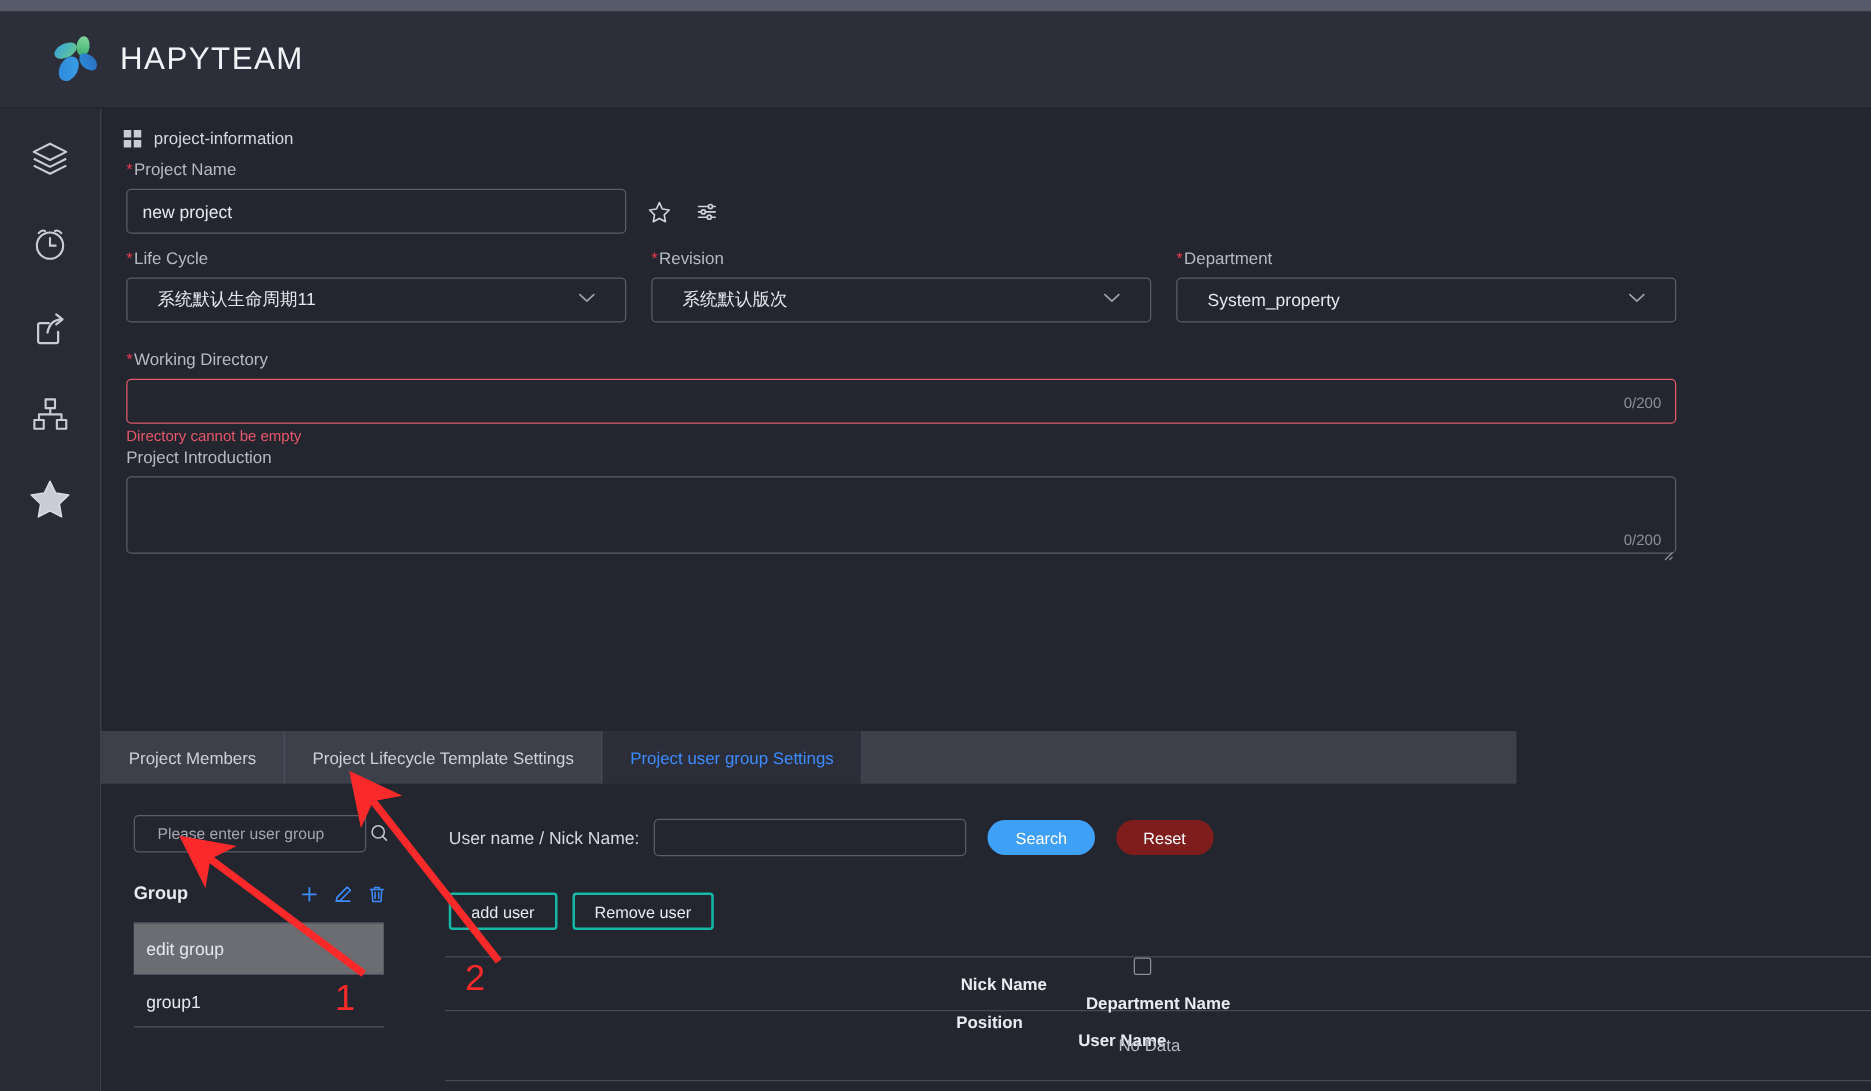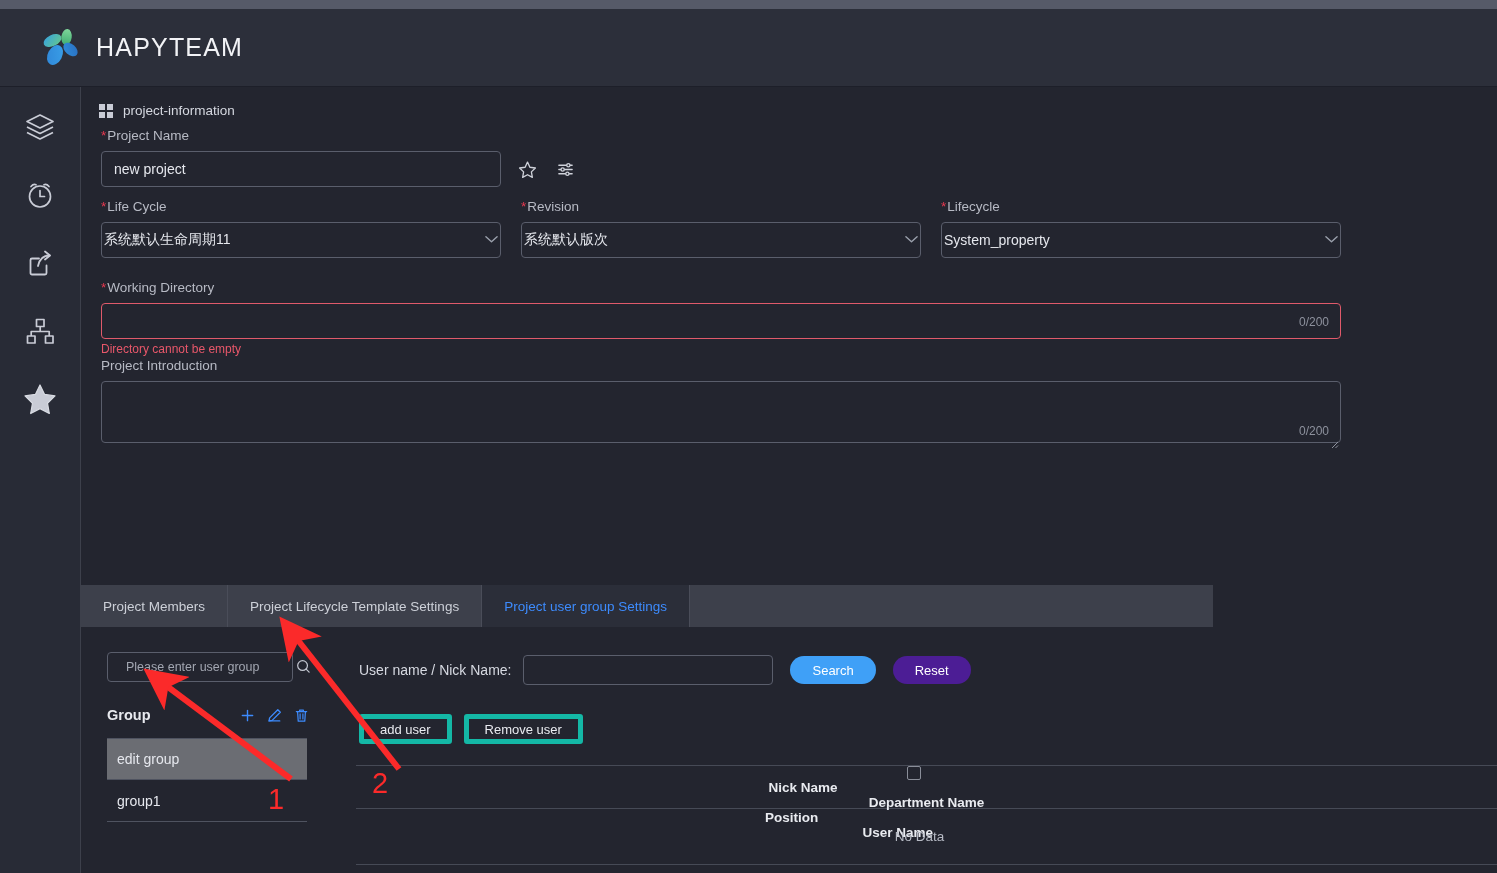--- a/index.html
+++ b/index.html
@@ -108,21 +108,21 @@
     display: flex; align-items: center; justify-content: center;
     cursor: pointer;
   }
 
   .row-three { display: flex; gap: 20px; margin-top: 12px; }
   .col3 { width: 400px; }
   .select-box {
     width: 400px; height: 36px;
     background: #23252f; border: 1px solid #5a5e6c; border-radius: 4px;
     display: flex; align-items: center; justify-content: space-between;
-    padding: 0 2px; color: #e6e8ee; font-size: 14px; cursor: pointer;
+    padding: 0 24px; color: #e6e8ee; font-size: 14px; cursor: pointer;
   }
   .chev { color: #9aa0ac; font-size: 11px; line-height: 1; }
 
   .full-field { margin-top: 22px; position: relative; }
   .counter {
     position: absolute; right: 12px; bottom: 9px;
     font-size: 12px; color: #8d919d; pointer-events: none;
   }
   .dir-input { width: 1240px; height: 36px; }
   .err-msg { color: #e8576a; font-size: 12px; margin-top: 3px; }
@@ -219,26 +219,26 @@
     color: #e6e8ee; font-size: 13px; padding: 0 10px;
     font-family: "Liberation Sans", sans-serif; outline: none;
   }
   .pill {
     height: 28px; border-radius: 16px; border: none;
     padding: 0 22px; font-size: 13px; color: #fff; cursor: pointer;
     font-family: "Liberation Sans", sans-serif;
     margin-left: 17px;
   }
   .pill.search { background: #3fa0f7; }
-  .pill.reset { background: #4c1d95; }
+  .pill.reset { background: #7f1d1d; }
 
   .btn-row { display: flex; gap: 12px; margin-top: 29px; padding-left: 3px; }
   .obtn {
     height: 30px; padding: 0 16px;
-    background: #23252f; border: 5px solid #14b8a6; border-radius: 3px;
+    background: #23252f; border: 2px solid #14b8a6; border-radius: 3px;
     color: #e9ebf0; font-size: 13px; cursor: pointer;
     font-family: "Liberation Sans", sans-serif;
   }
 
   .table { margin-top: 21px; width: 1141px; }
   .thead {
     display: flex; align-items: center; height: 44px;
     border-top: 1px solid #464a56;
     border-bottom: 1px solid #464a56;
     font-size: 13.5px; font-weight: bold; color: #e9ebf0; flex-direction: column;
@@ -408,21 +408,21 @@
             <span>系统默认版次</span>
             <span class="chev">
               <svg width="13" height="9" viewBox="0 0 14 9" fill="none" stroke="#9aa0ac" stroke-width="1.5" stroke-linecap="round" stroke-linejoin="round">
                   <path d="M1 1.5 L7 7 L13 1.5"></path>
                 </svg>
             </span>
           </div>
         </div>
         <div class="col3">
           <label class="field-label">
-            <span class="req">*</span><span>Lifecycle</span>
+            <span class="req">*</span><span>Department</span>
           </label>
           <div class="select-box">
             <span>System_property</span>
             <span class="chev">
               <svg width="13" height="9" viewBox="0 0 14 9" fill="none" stroke="#9aa0ac" stroke-width="1.5" stroke-linecap="round" stroke-linejoin="round">
                   <path d="M1 1.5 L7 7 L13 1.5"></path>
                 </svg>
             </span>
           </div>
         </div>

